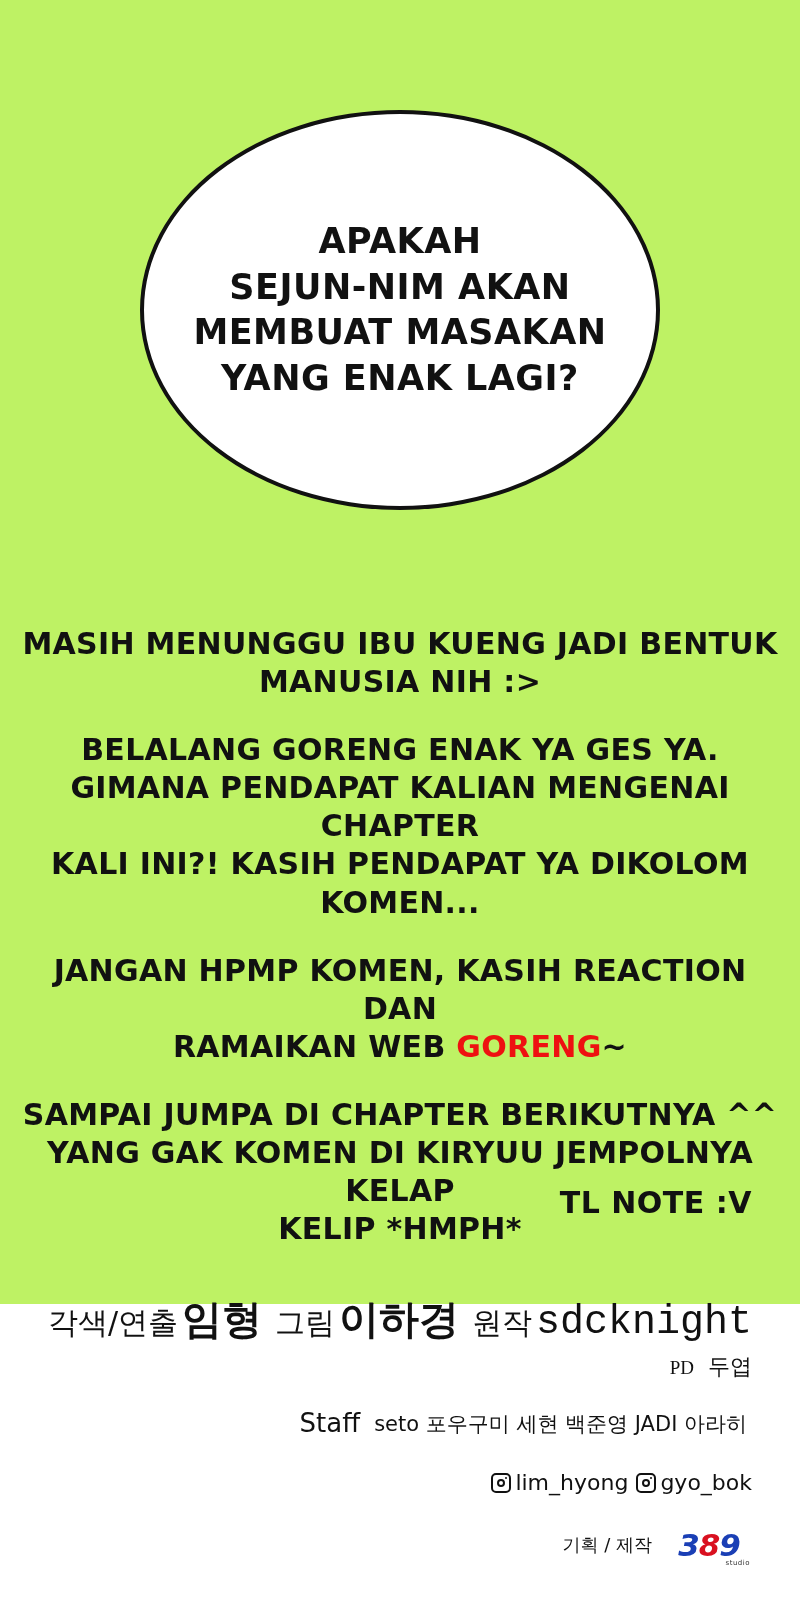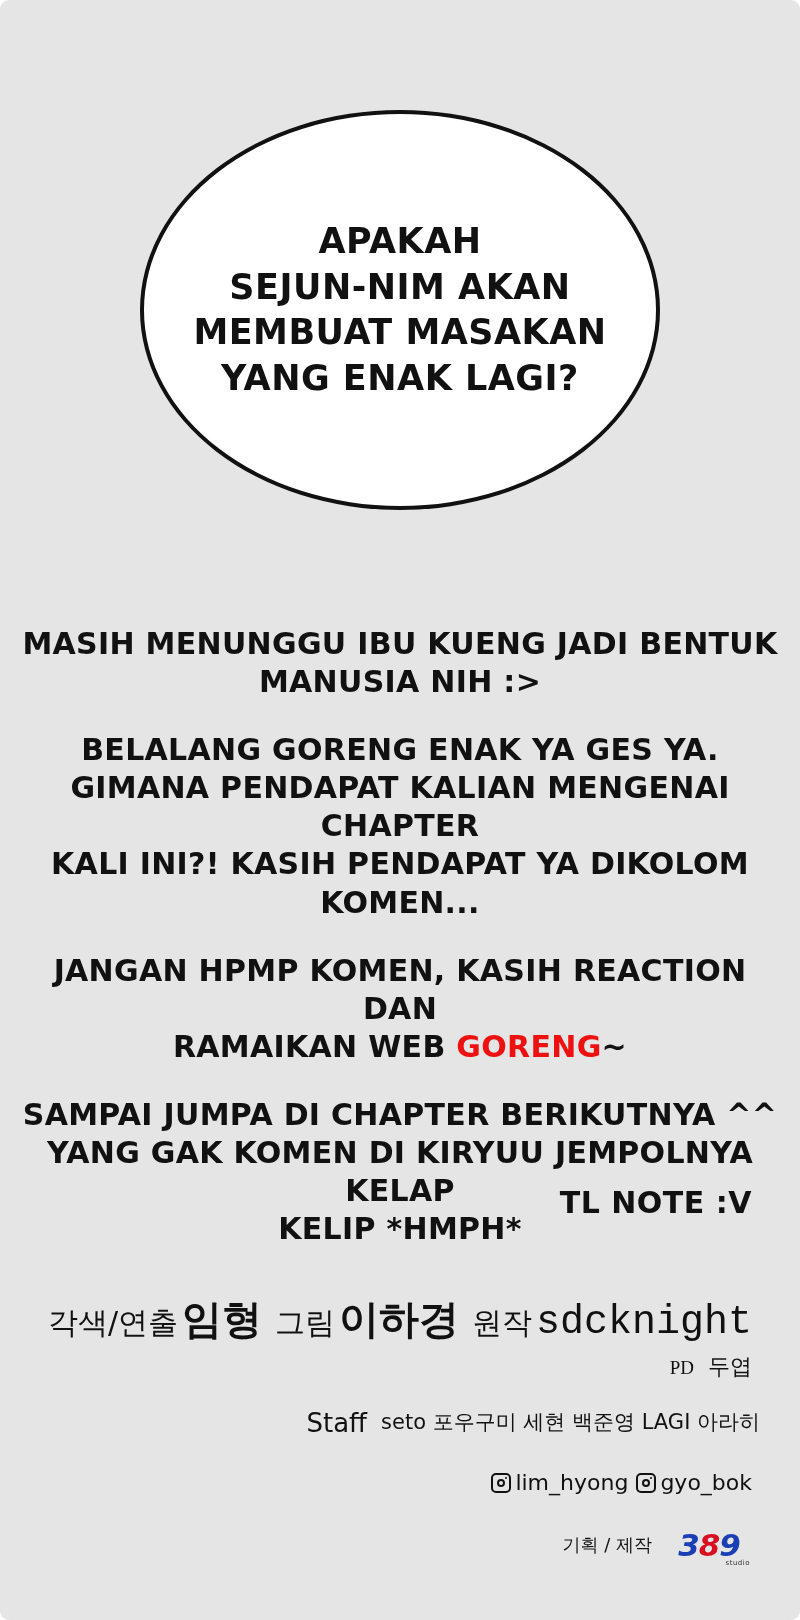--- a/index.html
+++ b/index.html
@@ -12,23 +12,22 @@
     height: 1620px;
     position: relative;
     font-family: "DejaVu Sans", sans-serif;
     color: #111111;
     overflow: hidden;
   }
 
   .page {
     position: relative;
     width: 800px;
-    height: 1620px;
-    background: #e5e5e5;
-    border-radius: 9px;
+    height: 1304px;
+    background: #bef264;
   }
 
   
   .bubble-wrap {
     position: absolute;
     left: 140px;
     top: 110px;
     width: 520px;
     height: 400px;
   }
@@ -137,24 +136,24 @@
     color: #111111;
   }
   .pd-name {
     font-family: "DejaVu Sans", sans-serif;
     font-size: 22px;
     color: #111111;
   }
 
   .credits-row3 {
     position: absolute;
-    right: 40px;
+    right: 53px;
     top: 1408px;
     display: flex;
-    align-items: flex-start;
+    align-items: flex-end;
     gap: 14px;
   }
   .staff-label {
     font-family: "DejaVu Sans", sans-serif;
     font-size: 26px;
     color: #111111;
   }
   .staff-name {
     font-family: "DejaVu Sans", sans-serif;
     font-size: 21px;
@@ -297,21 +296,21 @@
     </div>
   </div>
 
   <div class="credits-row2">
     <span class="pd-label">PD</span>
     <span class="pd-name">두엽</span>
   </div>
 
   <div class="credits-row3">
     <span class="staff-label">Staff</span>
-    <span class="staff-name">seto  포우구미  세현  백준영  LAGI  아라히</span>
+    <span class="staff-name">seto  포우구미  세현  백준영  JADI  아라히</span>
   </div>
 
   <div class="credits-row4">
     <span class="ig-item">
       <span class="ig-icon"></span>
       <span class="ig-handle">lim_hyong</span>
     </span>
     <span class="ig-item">
       <span class="ig-icon"></span>
       <span class="ig-handle">gyo_bok</span>

